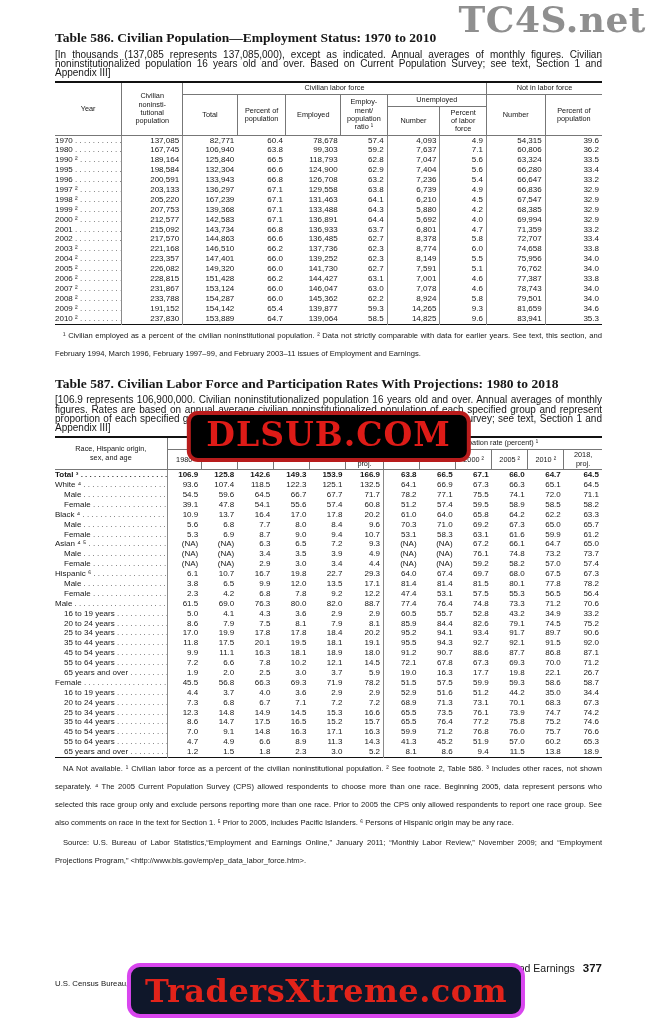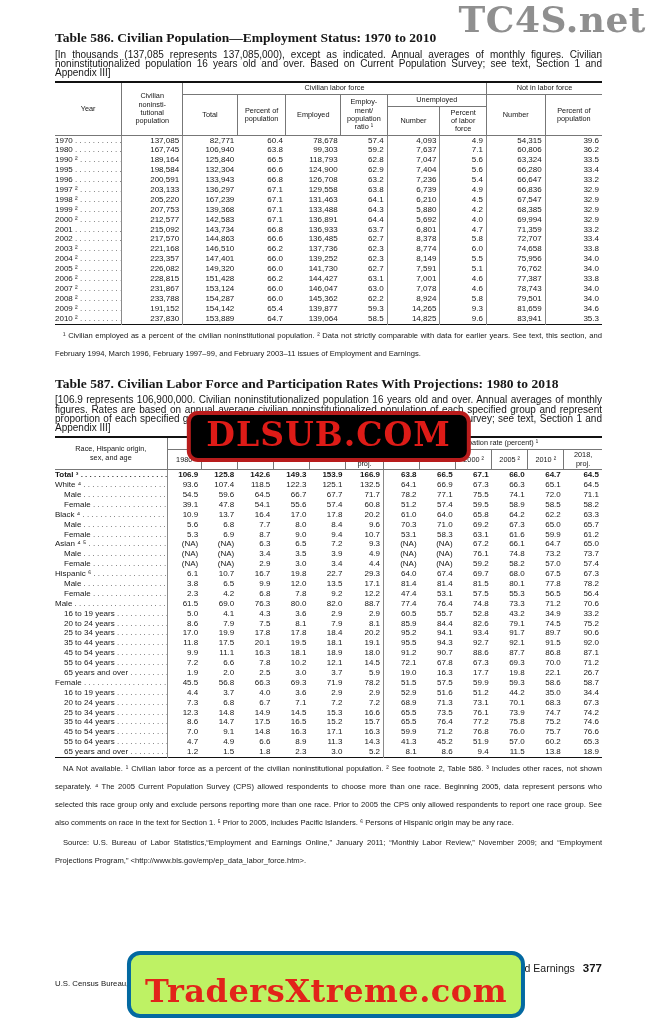--- a/index.html
+++ b/index.html
@@ -53,22 +53,22 @@
   }
   .wm-mid {
     position:absolute; top:16px; left:50%; transform:translateX(-50%); z-index:5;
     background:#000000; border:4px solid #b91c1c; border-radius:11px;
     padding:0 16px 3px 16px; white-space:nowrap;
     font-family:"DejaVu Serif", serif; font-weight:bold; font-size:33px; line-height:40px;
     color:#de1b17; letter-spacing:1px;
   }
   .wm-bottom {
     position:absolute; bottom:6px; left:50%; transform:translateX(-50%); z-index:5;
-    background:#bef264; border:4px solid #0369a1; border-radius:13px;
-    padding:16px 14px 3px 14px; white-space:nowrap;
+    background:#0f172a; border:4px solid #d946ef; border-radius:13px;
+    padding:4px 14px 3px 14px; white-space:nowrap;
     font-family:"DejaVu Serif", serif; font-weight:bold; font-size:32px; line-height:40px;
     color:#e2231a; letter-spacing:0.5px;
   }
 
   .pagefoot { position:absolute; left:55px; right:50px; bottom:36px; }
   .runhead { text-align:right; font-size:10.5px; }
   .runhead .pg { font-weight:bold; font-size:11.5px; margin-left:8px; }
   .imprint { font-size:7.8px; margin-top:5px; text-align:left; }
 
   .mt587 { margin-top:13px; }

